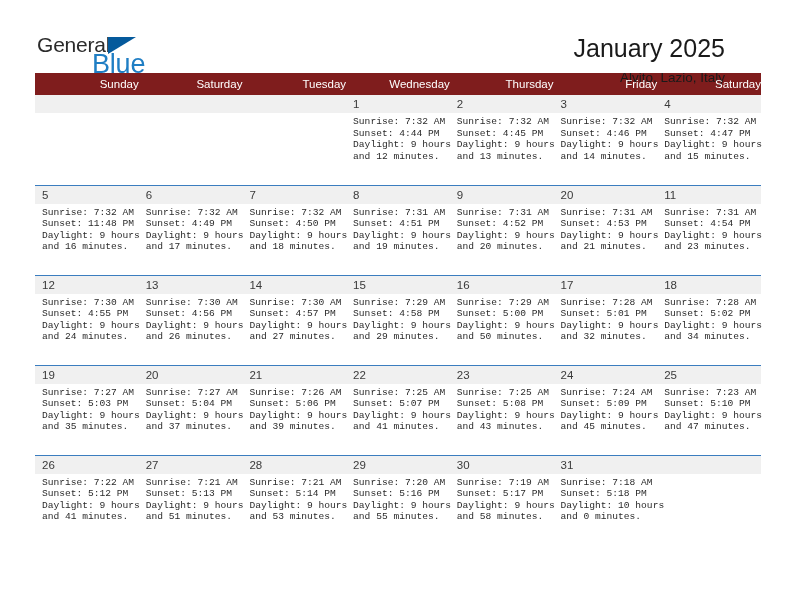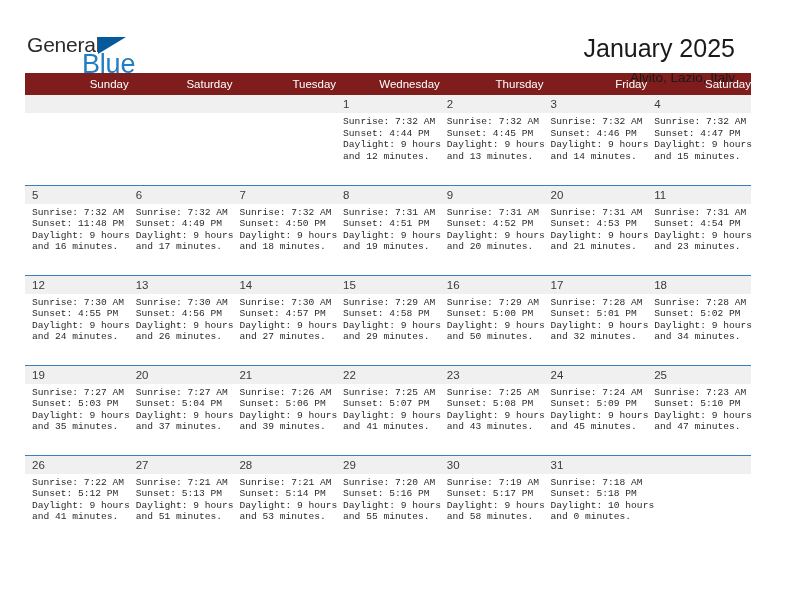--- a/index.html
+++ b/index.html
@@ -12,21 +12,21 @@
     height: 612px;
     font-family: "Liberation Sans", sans-serif;
     color: #000000;
     overflow: hidden;
   }
   .page {
     position: relative;
     width: 760px;
     height: 612px;
     box-sizing: border-box;
-    padding: 0 25px;
+    padding: 0 35px;
   }
 
   
   .header {
     display: flex;
     justify-content: space-between;
     align-items: flex-start;
     padding-top: 33px;
     height: 68px;
     box-sizing: border-box;

